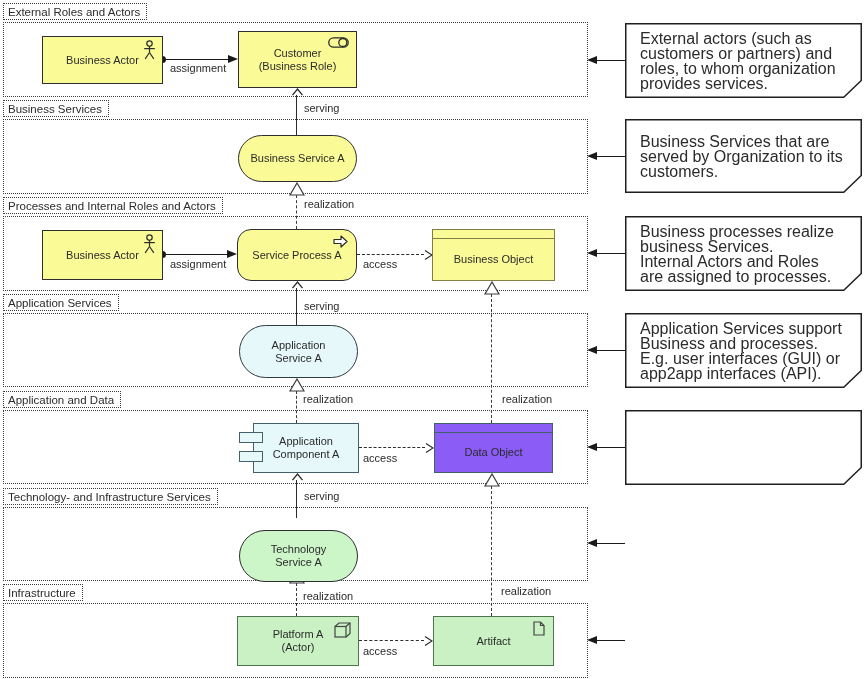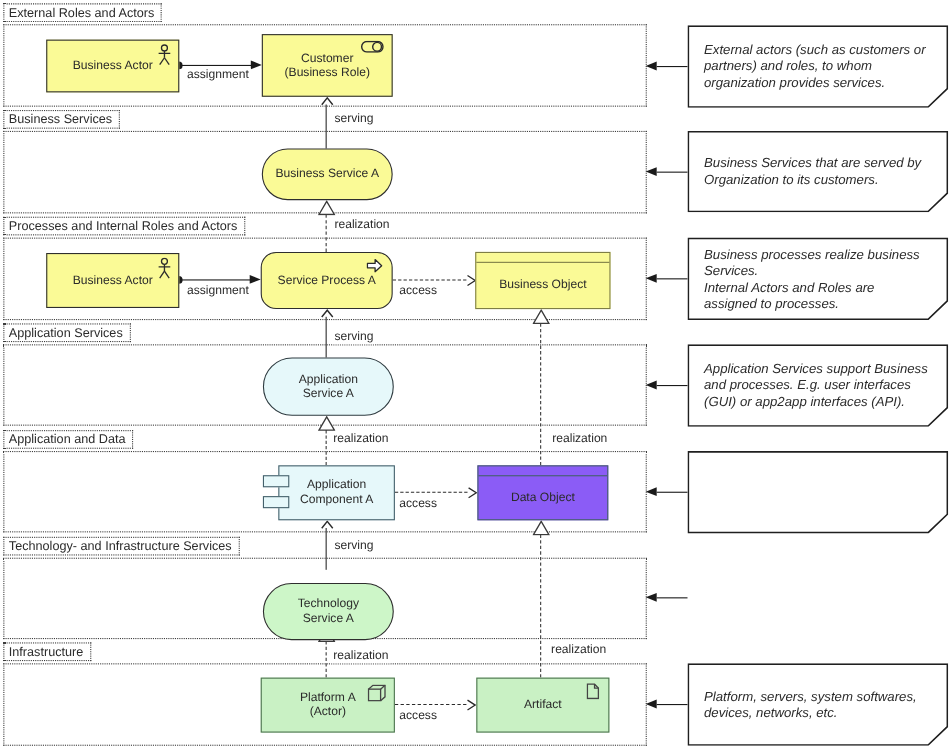--- a/index.html
+++ b/index.html
@@ -36,21 +36,21 @@
   .arr-right { position:absolute; width:0; height:0; border-left:10px solid #1a1a1a;
     border-top:4.5px solid transparent; border-bottom:4.5px solid transparent; z-index:2; }
   .arr-left { position:absolute; width:0; height:0; border-right:10px solid #1a1a1a;
     border-top:4.5px solid transparent; border-bottom:4.5px solid transparent; z-index:2; }
   .rel-label { position:absolute; font-size:11px; line-height:13px; background:#fff; padding:0 2px;
     white-space:nowrap; z-index:4; }
   .pos { position:absolute; z-index:2; }
   .note { position:absolute; left:625px; width:237px; z-index:2; }
   .note-shape { position:absolute; left:0; top:0; }
   .note-text { position:absolute; left:15px; right:18px; top:0; bottom:0; display:flex; align-items:center;
-    font-size:12px; line-height:15px; white-space:pre-line;font-style:italic; }
+    font-size:16px; line-height:15px; white-space:pre-line; }
 </style>
 </head>
 <body>
 
 <div class="canvas">
 
   <div class="lane" style="top:22px;height:75px"></div>
   <div class="lane" style="top:119px;height:75px"></div>
   <div class="lane" style="top:216px;height:75px"></div>
   <div class="lane" style="top:313px;height:74px"></div>
@@ -258,26 +258,20 @@
   <div class="note" style="top:313px;height:75px">
     <svg class="note-shape" width="237" height="75">
         <polygon points="0.75,0.75 236.25,0.75 236.25,57.5 218.75,74.25 0.75,74.25" fill="#ffffff" stroke="#1f1f1f" stroke-width="1.5"></polygon>
       </svg>
     <div class="note-text">Application Services support Business and processes. E.g. user interfaces (GUI) or app2app interfaces (API).</div>
   </div>
   <div class="note" style="top:410px;height:75px">
     <svg class="note-shape" width="237" height="75">
         <polygon points="0.75,0.75 236.25,0.75 236.25,57.5 218.75,74.25 0.75,74.25" fill="#ffffff" stroke="#1f1f1f" stroke-width="1.5"></polygon>
       </svg>
-  </div>
-  <div class="note" style="top:603px;height:75px">
-    <svg class="note-shape" width="237" height="75">
-        <polygon points="0.75,0.75 236.25,0.75 236.25,57.5 218.75,74.25 0.75,74.25" fill="#ffffff" stroke="#1f1f1f" stroke-width="1.5"></polygon>
-      </svg>
-    <div class="note-text">Platform, servers, system softwares, devices, networks, etc.</div>
   </div>
 
   <div class="hline" style="left:597px;top:60px;width:28px"></div>
   <div class="arr-left" style="left:587px;top:56px"></div>
   <div class="hline" style="left:597px;top:156px;width:28px"></div>
   <div class="arr-left" style="left:587px;top:152px"></div>
   <div class="hline" style="left:597px;top:253px;width:28px"></div>
   <div class="arr-left" style="left:587px;top:249px"></div>
   <div class="hline" style="left:597px;top:350px;width:28px"></div>
   <div class="arr-left" style="left:587px;top:346px"></div>

